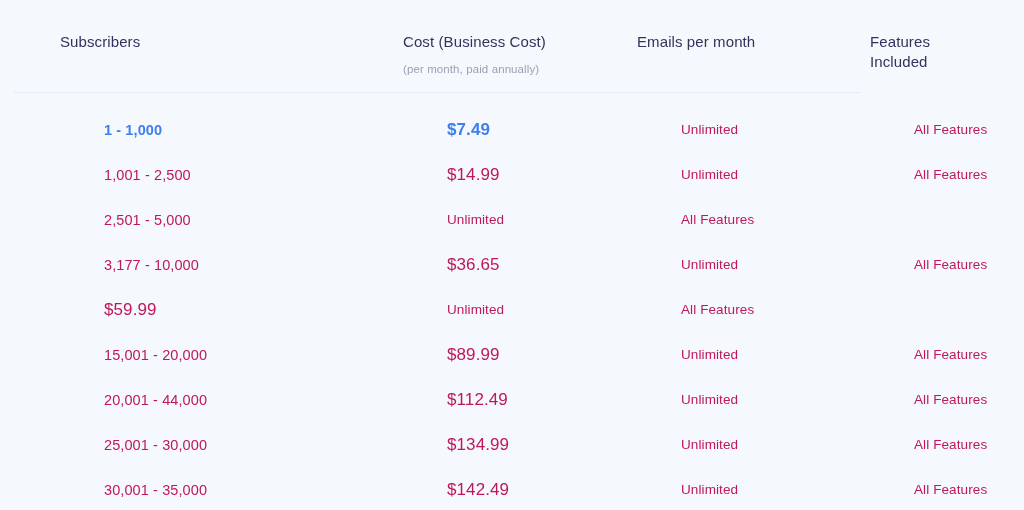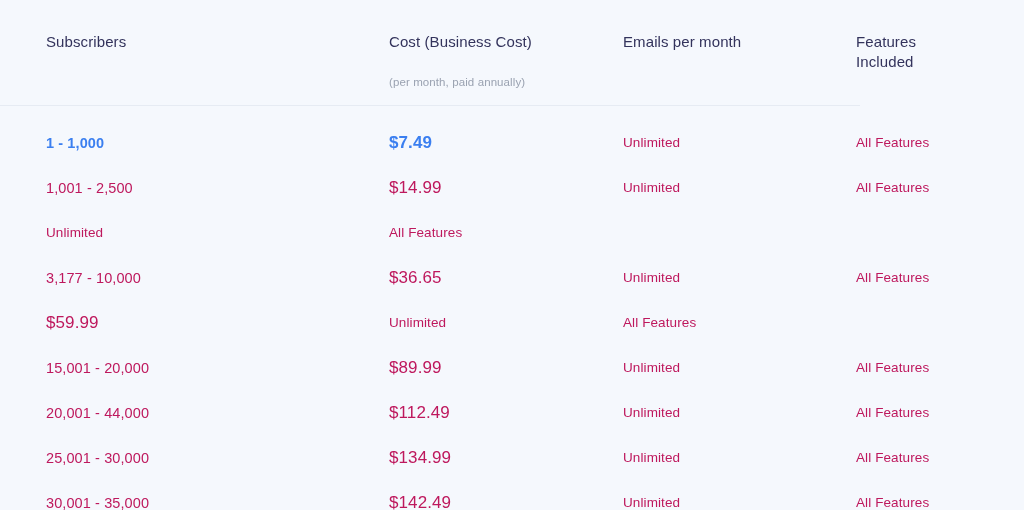--- a/index.html
+++ b/index.html
@@ -14,20 +14,21 @@
     font-family: "Liberation Sans", sans-serif;
     -webkit-font-smoothing: antialiased;
   }
 
   .pricing-table {
     width: 860px;
     height: 510px;
     box-sizing: border-box;
     background: #f5f8fd;
     position: relative;
+    padding-left: 14px;
   }
 
   
   .row {
     display: grid;
     grid-template-columns: 46px 343px 234px 233px 1fr;
     align-items: start;
   }
   .row > .spacer { grid-column: 1; }
 
@@ -39,35 +40,36 @@
   }
   .th {
     font-size: 15px;
     line-height: 20px;
     color: #33335c;
     font-weight: 400;
     letter-spacing: .1px;
   }
   .th-sub {
     display: block;
-    margin-top: 23px;
+    margin-top: 10px;
     font-size: 11.5px;
     line-height: 14px;
     color: #9aa2b1;
     font-weight: 400;
     letter-spacing: .1px;
   }
 
   
   .table-body {
     padding-top: 14px;
   }
   .table-row {
     height: 45px;
     align-items: center;
+    margin-left: 44px;
   }
   .td {
     font-size: 14px;
     line-height: 20px;
     color: #be185d;
     font-weight: 400;
     letter-spacing: .1px;
     white-space: nowrap;
   }
   .td-sub { font-size: 14.5px; }
@@ -119,20 +121,21 @@
     <div class="row table-row">
       <div class="spacer"></div>
       <div class="td td-sub">1,001 - 2,500</div>
       <div class="td td-cost">$14.99</div>
       <div class="td td-emails">Unlimited</div>
       <div class="td td-features">All Features</div>
     </div>
 
     <div class="row table-row">
       <div class="spacer"></div>
+      <div class="td td-sub">2,501 - 5,000</div>
       <div class="td td-emails">Unlimited</div>
       <div class="td td-features">All Features</div>
     </div>
 
     <div class="row table-row">
       <div class="spacer"></div>
       <div class="td td-sub">3,177 - 10,000</div>
       <div class="td td-cost">$36.65</div>
       <div class="td td-emails">Unlimited</div>
       <div class="td td-features">All Features</div>

